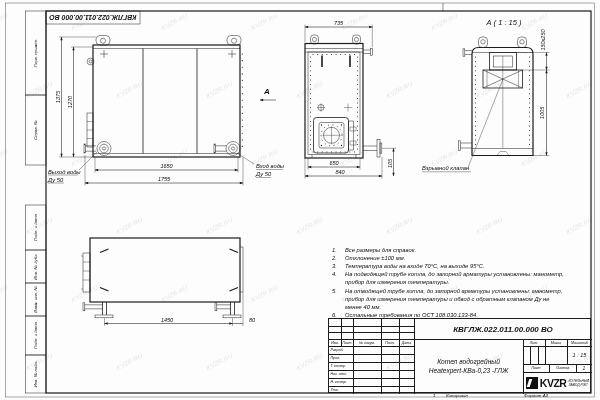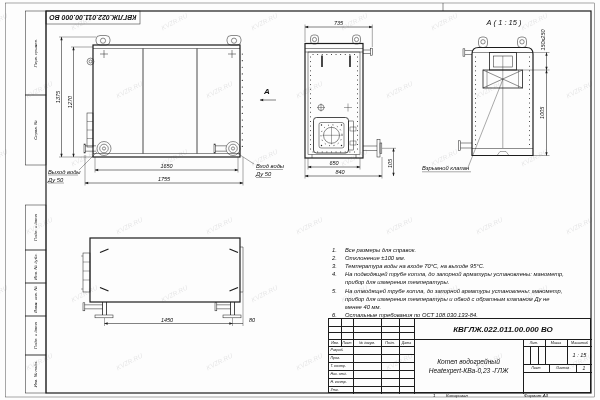--- a/index.html
+++ b/index.html
@@ -382,20 +382,28 @@
     <div class="vl" style="left:220px;top:45px;height:8px;"></div>
     <div class="vl" style="left:247px;top:45px;height:8px;"></div>
     <div class="cell" style="left:194px;top:20px;width:22px;height:7px;">Лит.</div>
     <div class="cell" style="left:216px;top:20px;width:22px;height:7px;">Масса</div>
     <div class="cell" style="left:238px;top:20px;width:25px;height:7px;">Масштаб</div>
     <div class="cell scalev" style="left:238px;top:27px;width:25px;height:18px;">1 : 15</div>
     <div class="cell" style="left:194px;top:45px;width:26px;height:8px;">Лист</div>
     <div class="cell" style="left:220px;top:45px;width:27px;height:8px;">Листов</div>
     <div class="cell shv" style="left:247px;top:45px;width:16px;height:8px;">1</div>
 
+    <div class="company">
+      <div class="logo-box"></div>
+      <div class="logo-txt">KVZR</div>
+      <div class="logo-sub">
+        <span>КОТЕЛЬНЫЙ</span>
+        <span>ЗАВОД РЭП</span>
+      </div>
+    </div>
   </div>
 
   <div class="bstrip">
     <span style="left:105px;">1</span>
     <span style="left:118px;">Копировал</span>
     <span style="left:196px;">Формат А3</span>
   </div>
 </div>
 
 </body></html>

